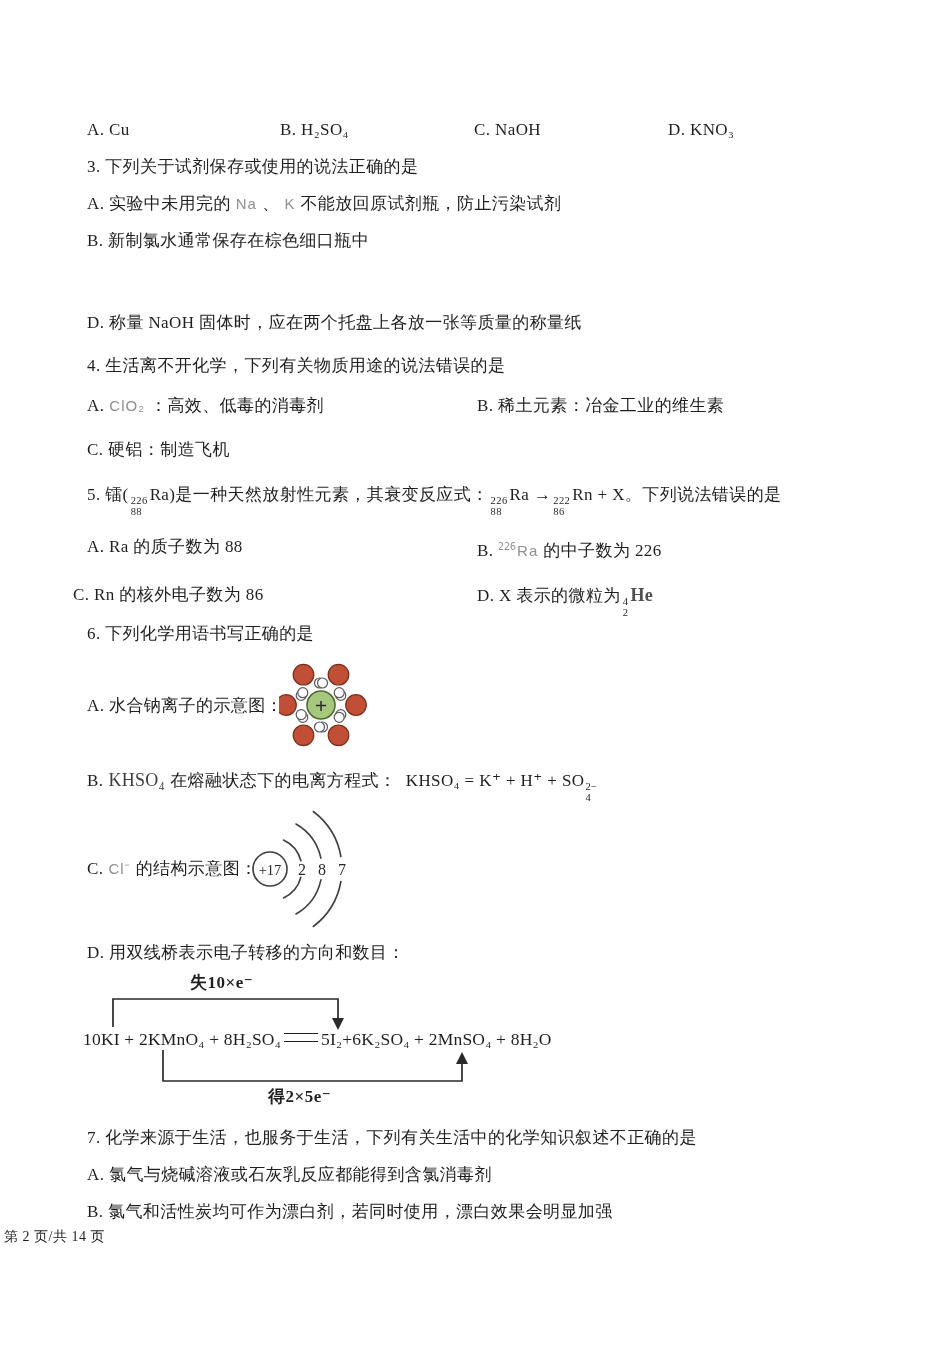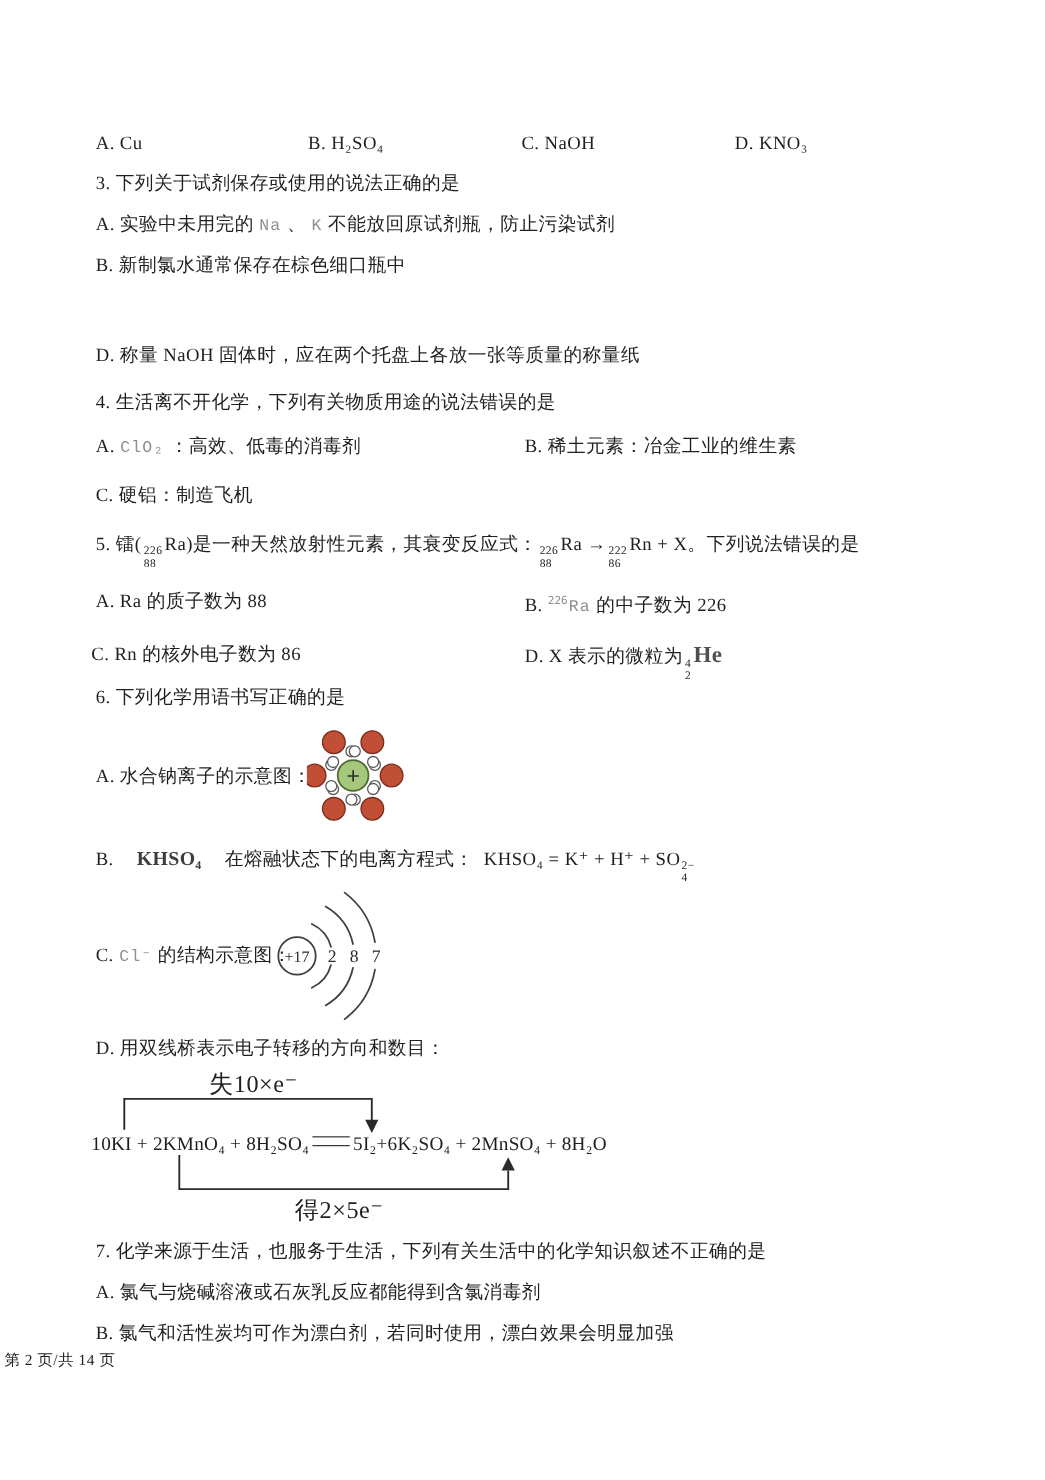--- a/index.html
+++ b/index.html
@@ -1,36 +1,36 @@
 <!DOCTYPE html>
 <html><head>
 <meta charset="utf-8">
 <style>
   html,body{margin:0;padding:0;background:#ffffff;}
   .page{position:relative;width:797px;height:1345px;background:#fff;overflow:hidden;
         font-family:"Liberation Serif","DejaVu Serif",serif;color:#1f1f1f;}
   .line{position:absolute;white-space:nowrap;font-size:17px;line-height:24px;letter-spacing:.4px;}
   .col2{left:477px;}
   
-  .fimg{color:#8f8f8f;font-family:Liberation Mono, monospace;
+  .fimg{color:#8f8f8f;font-family:Liberation Sans, sans-serif;
         font-size:15px;letter-spacing:1px;margin:0 5px;}
   .fimg-sup{color:#8f8f8f;font-family:"DejaVu Sans Mono","Liberation Mono",monospace;
         font-size:10px;vertical-align:6px;letter-spacing:0;}
-  .khso4-img{color:#3e3e3e;font-weight:bold;font-size:18px;letter-spacing:.3px;margin:0 21px;}
-  .he-img{color:#4f4f4f;font-weight:bold;font-size:21px;}
+  .khso4-img{color:#3e3e3e;font-weight:normal;font-size:18px;letter-spacing:.3px;margin:0 5px;}
+  .he-img{color:#4f4f4f;font-weight:bold;font-size:18px;}
   
   .iso{display:inline-flex;flex-direction:column;line-height:1;font-size:10.5px;
        vertical-align:-4px;margin:0 2px;text-align:left;color:#1f1f1f;}
   .supsub{display:inline-flex;flex-direction:column;line-height:1;font-size:10.5px;
        vertical-align:-4px;margin-left:1px;text-align:left;}
   
   .deq{display:inline-block;width:34px;height:7px;border-top:1.7px solid #222;
        border-bottom:1.7px solid #222;vertical-align:3px;margin:0 3px;}
   .eqrow{position:absolute;white-space:nowrap;font-size:17.5px;letter-spacing:.2px;}
-  .blabel{position:absolute;font-size:22px;white-space:nowrap;letter-spacing:.5px;}
+  .blabel{position:absolute;font-size:17px;white-space:nowrap;letter-spacing:.5px;font-weight:bold;}
   .diagram{position:absolute;}
   .footer{position:absolute;left:4px;width:100%;text-align:left;font-size:14px;letter-spacing:.5px;}
   svg text{font-family:"Liberation Serif","DejaVu Serif",serif;}
 </style>
 </head>
 <body>
 
 <div class="page">
 
   <div class="line" style="top:118px;left:87px">A. Cu</div>
@@ -61,21 +61,21 @@
         <span>88</span>
       </span><span>Ra</span> <span>→</span><span class="iso">
         <span>222</span>
         <span>86</span>
       </span><span>Rn</span> <span>+ X</span><span>。下列说法错误的是</span>
   </div>
   <div class="line" style="top:535px;left:87px">A. Ra 的质子数为 88</div>
   <div class="line col2" style="top:535px">
     <span>B.</span>&nbsp;<span class="fimg-sup">226</span><span class="fimg" style="margin-left:1px">Ra</span><span>的中子数为 226</span>
   </div>
-  <div class="line" style="top:583px;left:83px">C. Rn 的核外电子数为 86</div>
+  <div class="line" style="top:583px;left:73px">C. Rn 的核外电子数为 86</div>
   <div class="line col2" style="top:583px">
     <span>D. X 表示的微粒为</span><span class="iso">
         <span>4</span>
         <span>2</span>
       </span><span class="he-img">He</span>
   </div>
 
   <div class="line" style="top:622px;left:87px">6. 下列化学用语书写正确的是</div>
   <div class="line" style="top:694px;left:87px">A. 水合钠离子的示意图：</div>
 

